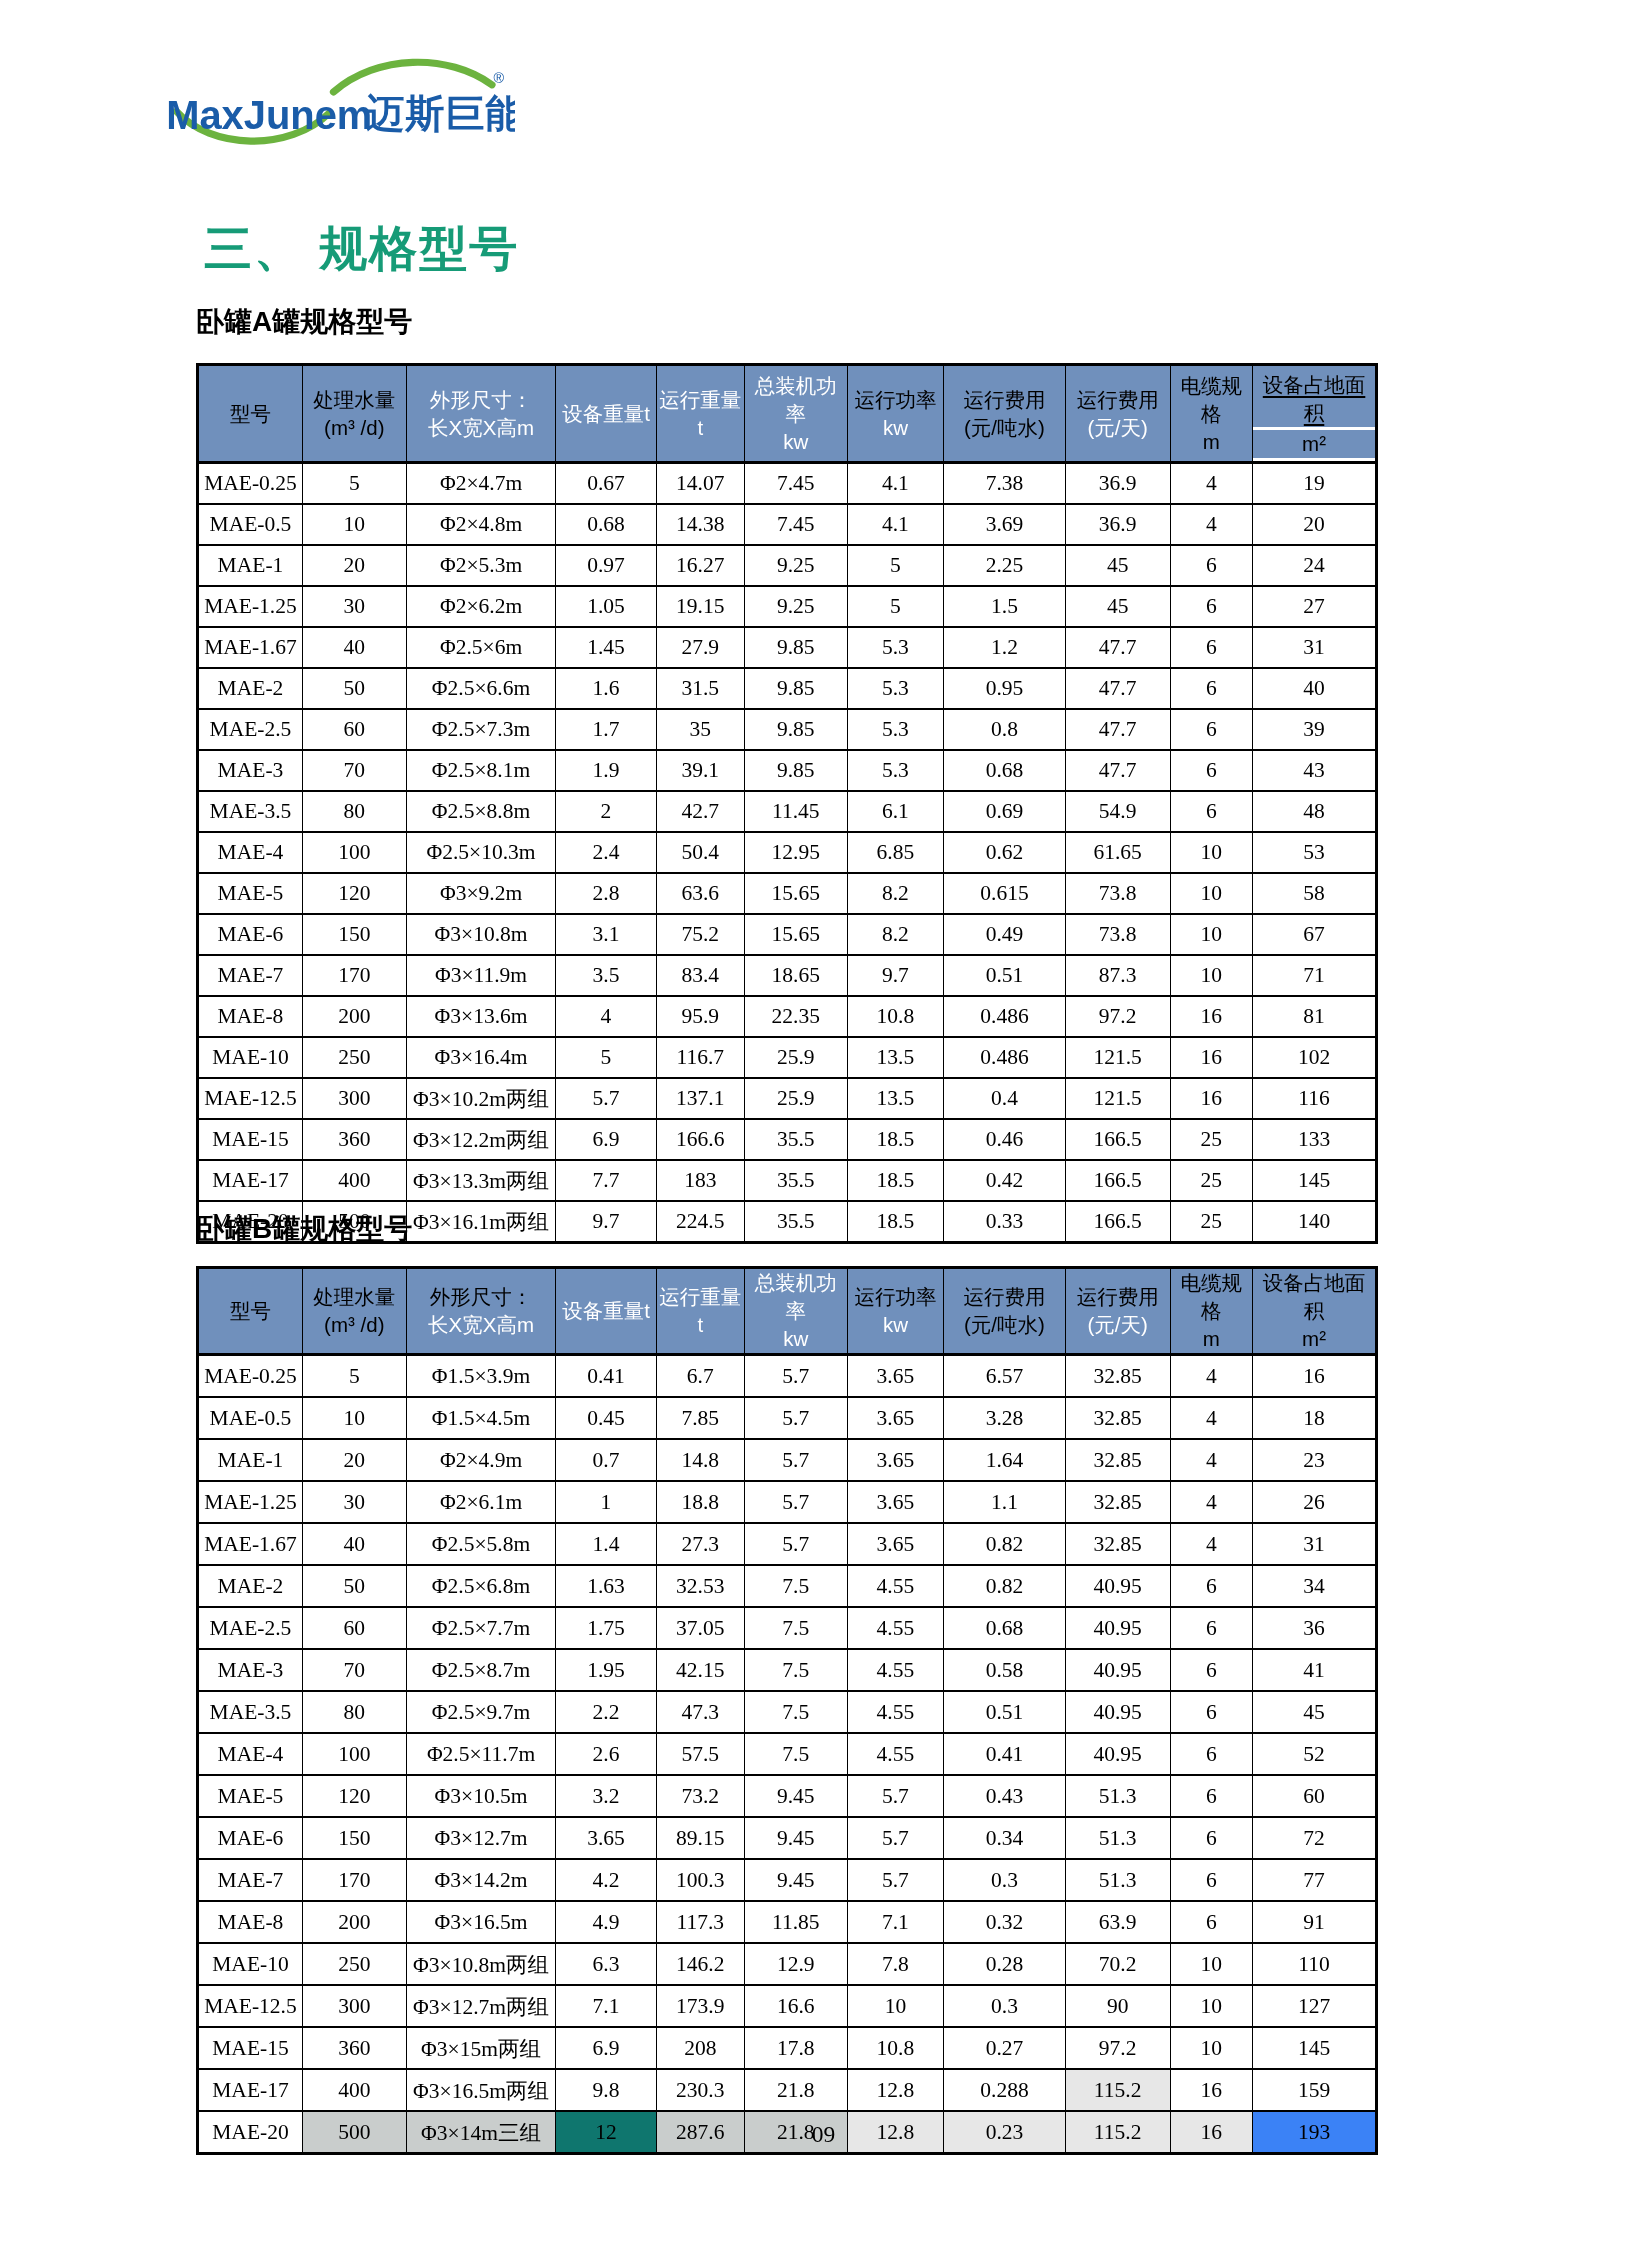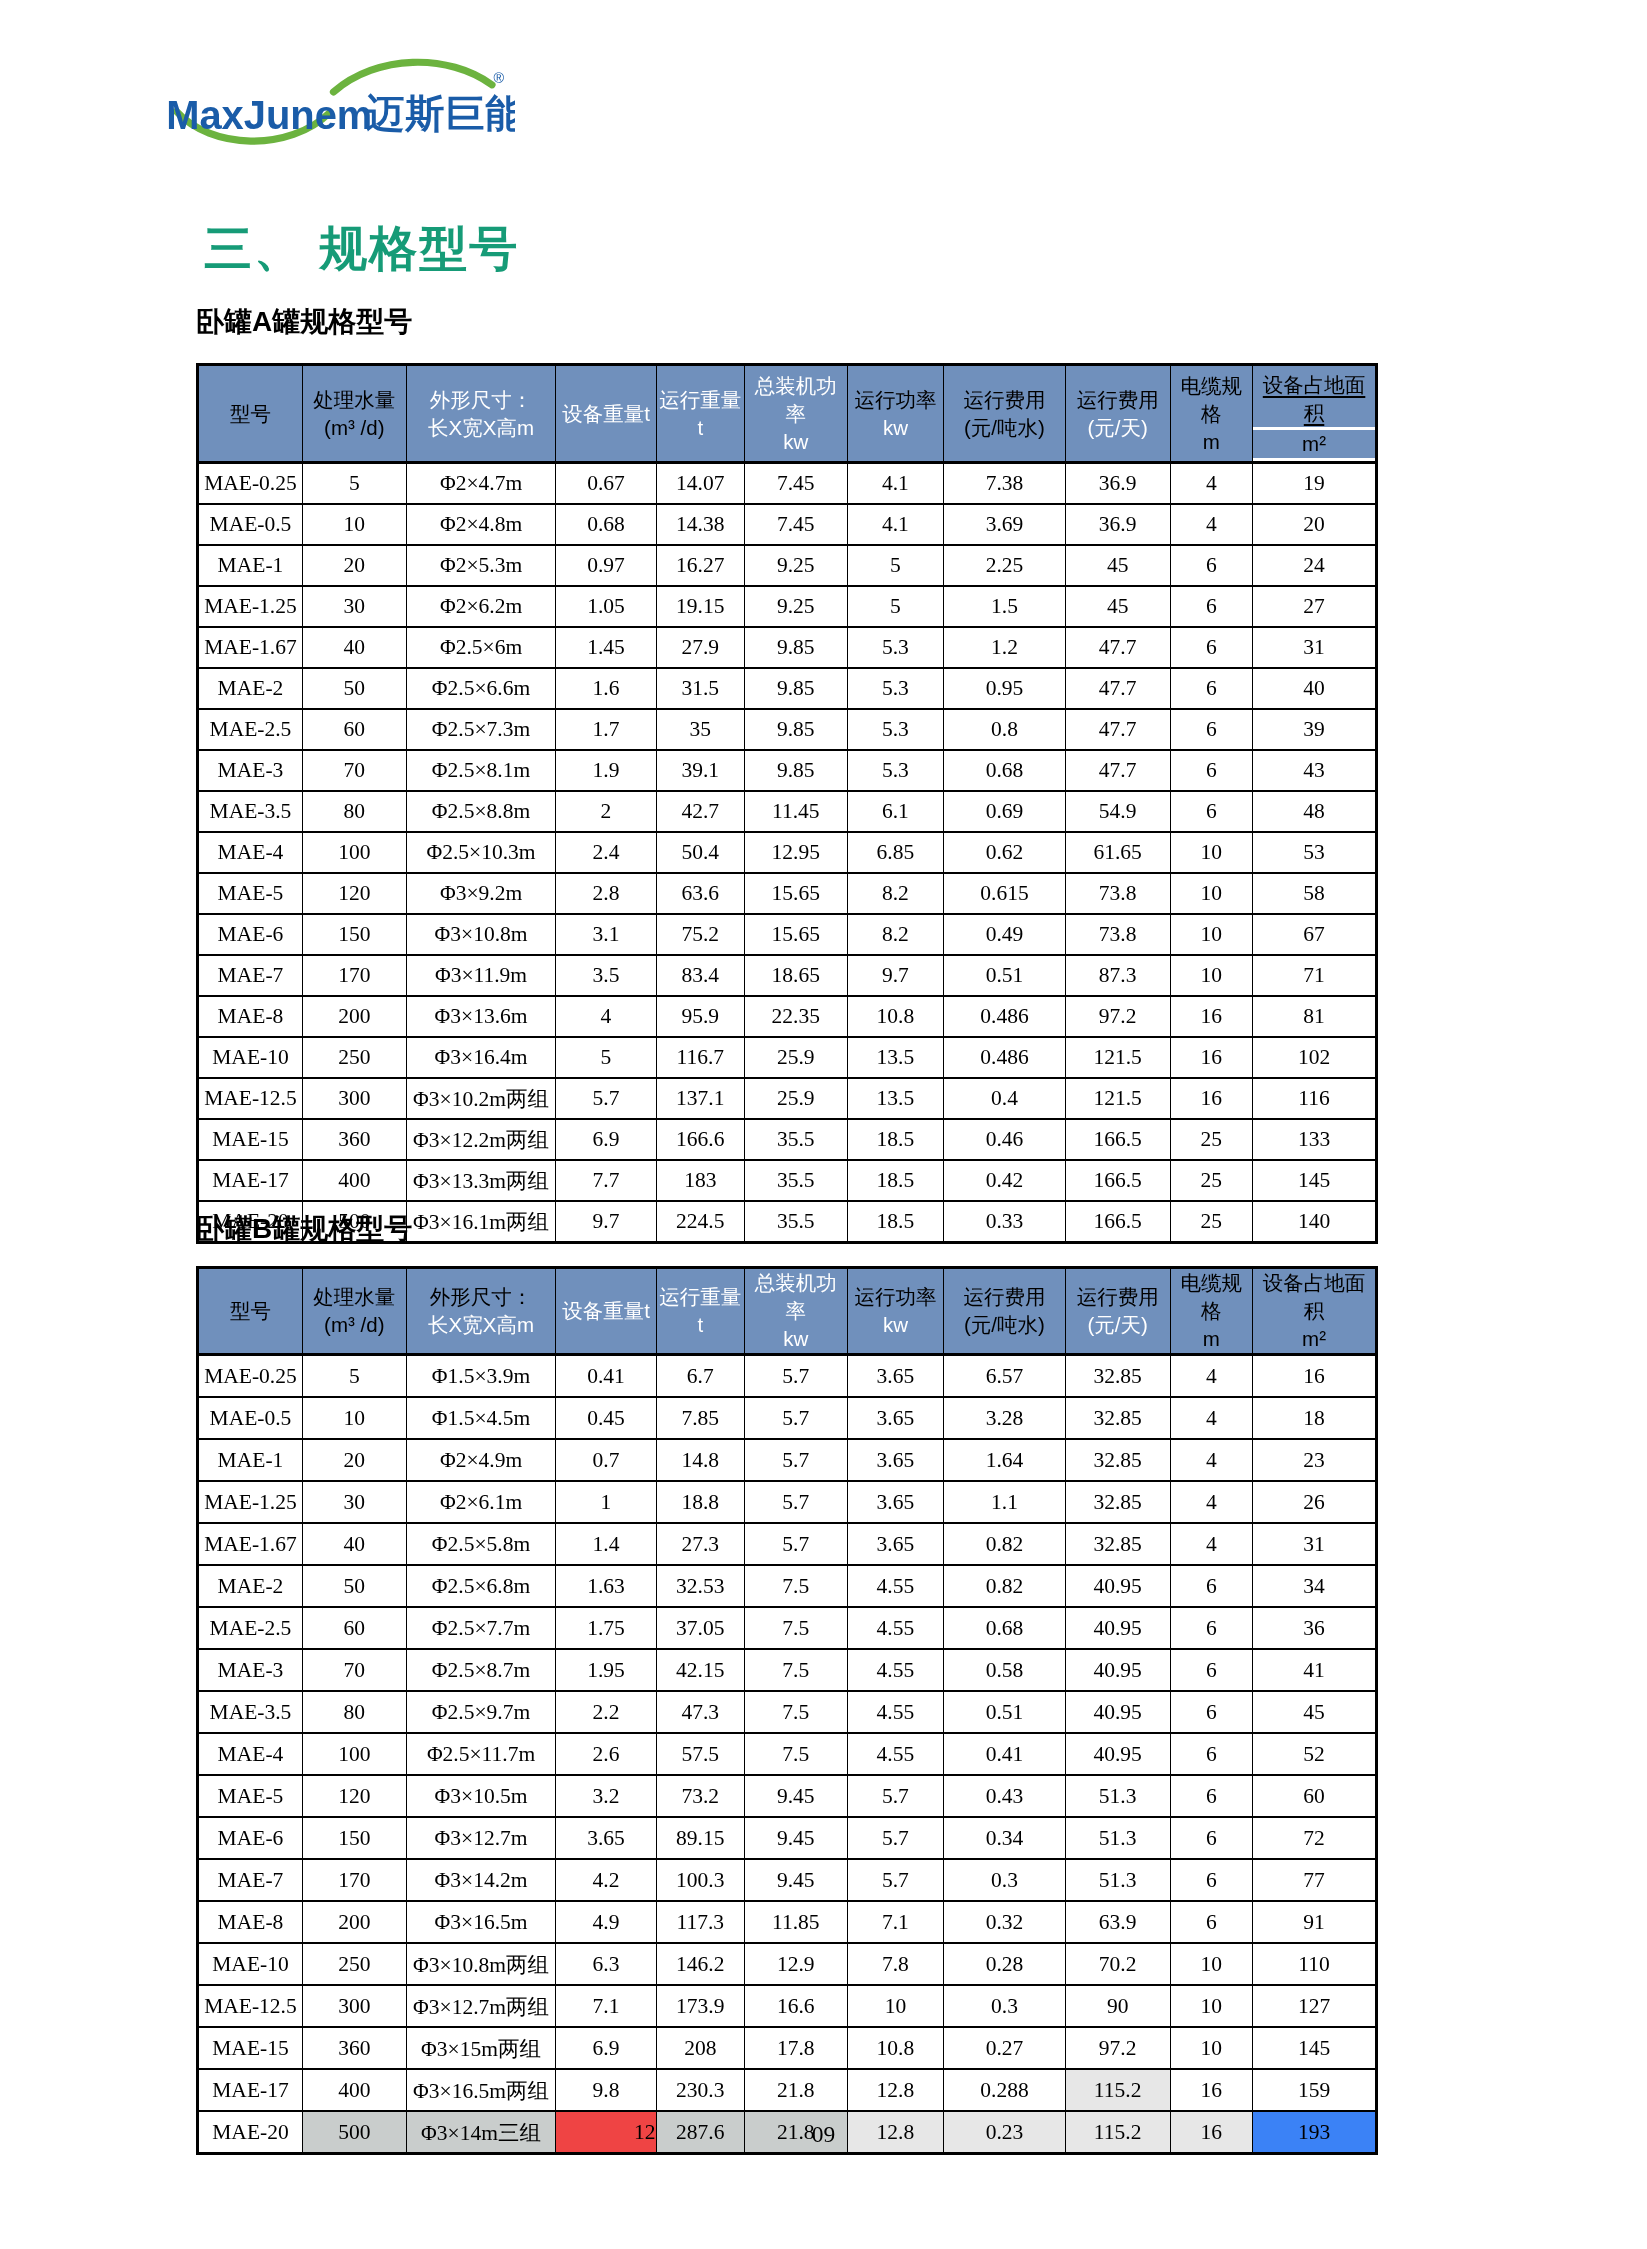--- a/index.html
+++ b/index.html
@@ -715,21 +715,21 @@
             <td>12.8</td>
             <td>0.288</td>
             <td style="background: rgb(231, 231, 231);">115.2</td>
             <td>16</td>
             <td>159</td>
           </tr>
           <tr>
             <td>MAE-20</td>
             <td style="background: rgb(201, 205, 204);">500</td>
             <td style="background: rgb(201, 205, 204);">Φ3×14m三组</td>
-            <td style="background: #ef4444; text-align: right;">12</td>
+            <td style="background: #0f766e;">12</td>
             <td style="background: rgb(201, 205, 204);">287.6</td>
             <td style="background: rgb(201, 205, 204);">21.8</td>
             <td style="background: rgb(231, 231, 231);">12.8</td>
             <td style="background: rgb(231, 231, 231);">0.23</td>
             <td style="background: rgb(231, 231, 231);">115.2</td>
             <td style="background: rgb(231, 231, 231);">16</td>
             <td style="background: #3b82f6;">193</td>
           </tr>
         </tbody>
       </table>

